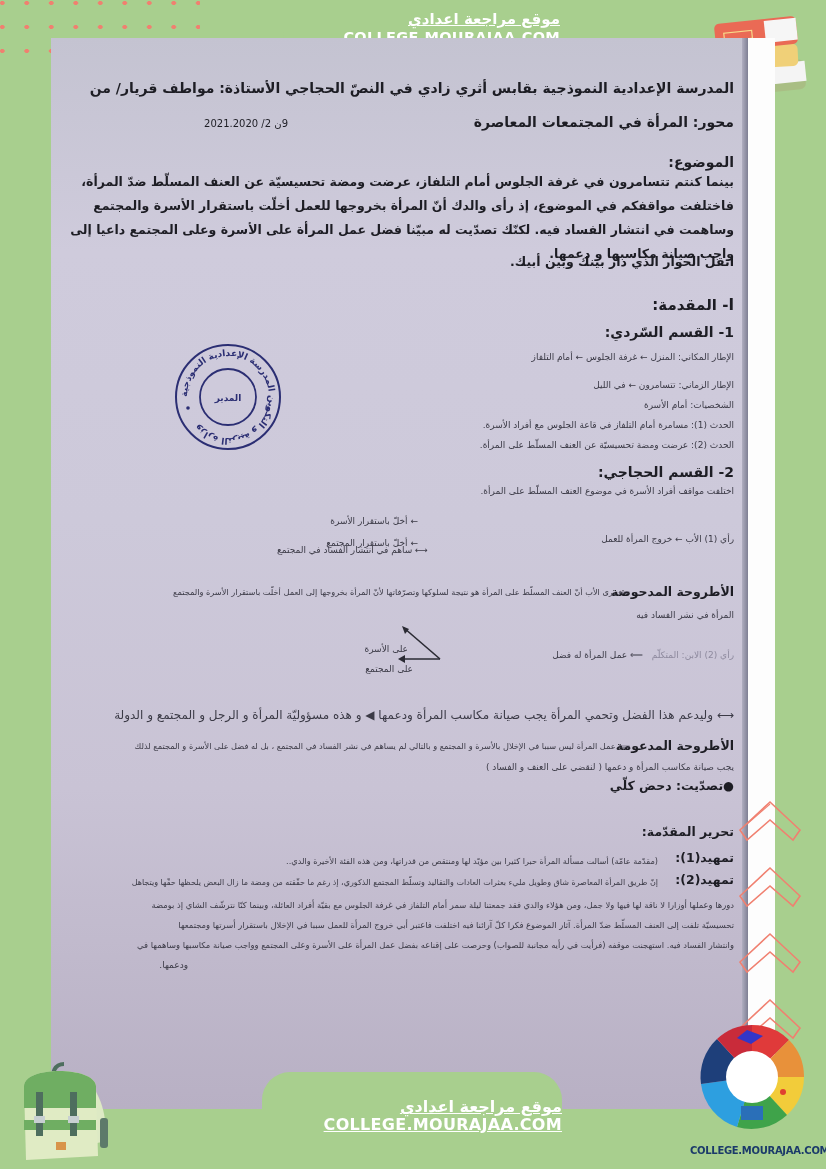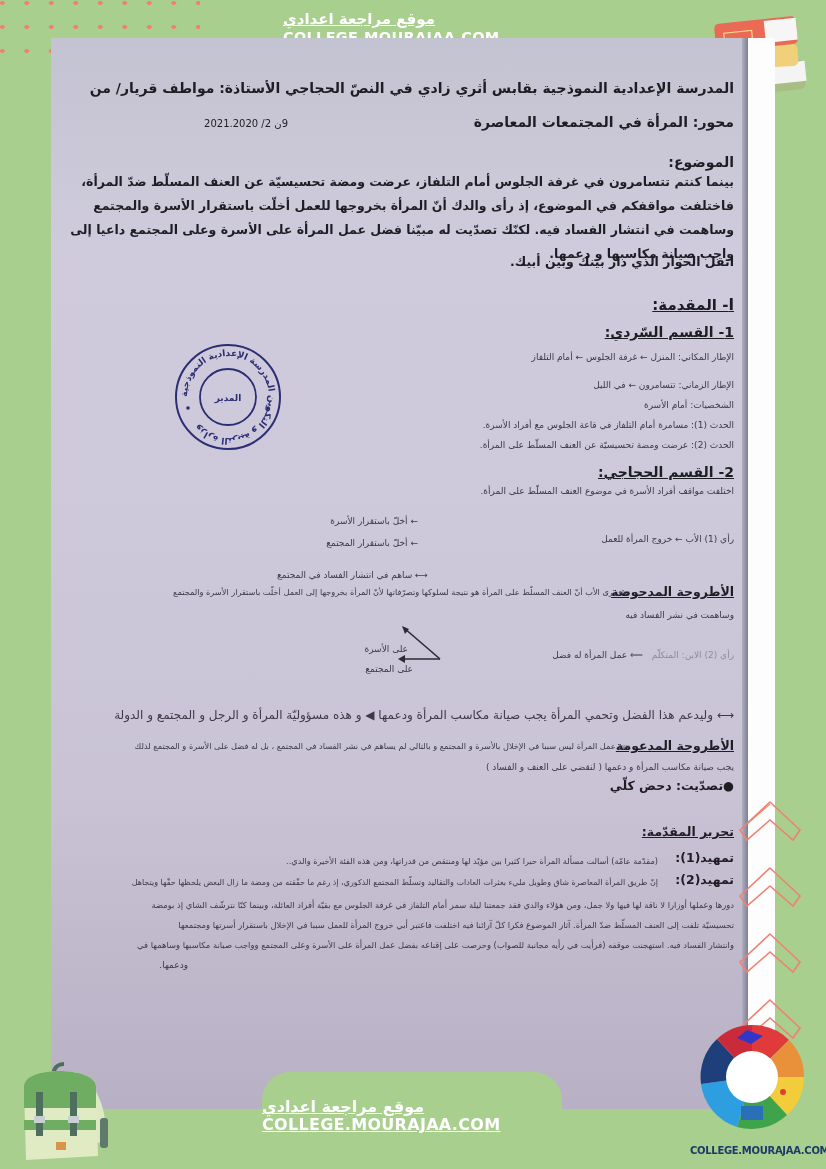--- a/index.html
+++ b/index.html
@@ -5,31 +5,31 @@
   html,body{margin:0;padding:0;}
   body{width:826px;height:1169px;position:relative;overflow:hidden;background:#a8cf8e;font-family:"DejaVu Sans",sans-serif;}
   .dots{position:absolute;left:0;top:0;width:200px;height:55px;
     background-image:radial-gradient(circle,#f08070 2px,transparent 2.5px);
     background-size:24.5px 24px;background-position:-10px -9px;}
   .white-card{position:absolute;left:51px;top:38px;width:724px;height:1045px;background:#fdfdfd;}
   .photo{position:absolute;left:51px;top:38px;width:697px;height:1071px;
     background:linear-gradient(180deg,#c4c3d1 0%,#cfcbdc 20%,#cdc9da 45%,#c9c3d5 70%,#b8b0c4 100%);
     overflow:hidden;direction:rtl;color:#1d1d24;}
   .photo::after{content:"";position:absolute;right:0;top:0;width:6px;height:100%;background:linear-gradient(90deg,#b0aec0,#7e7f93);}
-  .banner{position:absolute;background:#a8cf8e;color:#fff;text-align:left;font-family:"DejaVu Sans",sans-serif;}
+  .banner{position:absolute;background:#a8cf8e;color:#fff;text-align:right;font-family:"DejaVu Sans",sans-serif;}
   .banner-top{left:283px;top:0;width:277px;height:58px;border-radius:0 0 26px 26px;}
   .banner-bottom{left:262px;top:1072px;width:300px;height:97px;border-radius:28px 28px 0 0;}
   .banner .ar{font-size:15px;font-weight:bold;text-decoration:underline;line-height:18px;}
   .banner .en{font-size:14.5px;font-weight:bold;text-decoration:underline;letter-spacing:0.3px;line-height:18px;}
   .banner-top .ar{padding-top:10px;}
   .banner-bottom .ar{padding-top:26px;font-size:16px;}
   .banner-bottom .en{font-size:16px;}
   .line{position:absolute;right:0;white-space:nowrap;font-family:"DejaVu Sans",sans-serif;}
   .bold{font-weight:bold;}
-  .u{text-decoration:underline;}
+  .u{}
   .faint{color:#3b3a46;font-size:9px;}
   .chevrons{position:absolute;left:735px;top:790px;width:70px;}
   .chev{width:70px;height:62px;}
   .books{position:absolute;left:700px;top:8px;width:110px;height:90px;}
   .wheel{position:absolute;left:697px;top:1022px;width:110px;height:110px;}
   .wheel-label{position:absolute;left:690px;top:1145px;width:136px;text-align:center;font-size:10px;font-weight:bold;color:#1b3a6a;letter-spacing:-0.3px;}
   .bag{position:absolute;left:14px;top:1056px;width:96px;height:108px;}
   .stamp{position:absolute;left:173px;top:342px;width:110px;height:110px;}
   .triangle{position:absolute;left:395px;top:625px;width:50px;height:40px;}
 </style>
@@ -72,26 +72,26 @@
   <div class="line faint" style="top:314px;right:14px;">الإطار المكاني: المنزل ← غرفة الجلوس ← أمام التلفاز</div>
   <div class="line faint" style="top:342px;right:14px;">الإطار الزماني: تتسامرون ← في الليل</div>
   <div class="line faint" style="top:362px;right:14px;">الشخصيات: أمام الأسرة</div>
   <div class="line faint" style="top:382px;right:14px;">الحدث (1): مسامرة أمام التلفاز في قاعة الجلوس مع أفراد الأسرة.</div>
   <div class="line faint" style="top:402px;right:14px;">الحدث (2): عرضت ومضة تحسيسيّة عن العنف المسلّط على المرأة.</div>
 
   <div class="line bold u" style="top:426px;right:14px;font-size:14px;">2- القسم الحجاجي:</div>
   <div class="line faint" style="top:448px;right:14px;">اختلفت مواقف أفراد الأسرة في موضوع العنف المسلّط على المرأة.</div>
   <div class="line faint" style="top:478px;right:330px;">← أخلّ باستقرار الأسرة</div>
   <div class="line faint" style="top:500px;right:330px;">← أخلّ باستقرار المجتمع</div>
-  <div class="line faint" style="top:532px;right:320px;margin-left:48px;">⟷ ساهم في انتشار الفساد في المجتمع</div>
+  <div class="line faint" style="top:507px;right:320px;margin-left:48px;">⟷ ساهم في انتشار الفساد في المجتمع</div>
   <div class="line faint" style="top:496px;right:14px;">رأي (1) الأب ← خروج المرأة للعمل</div>
 
   <div class="line bold u" style="top:546px;right:14px;font-size:12.5px;">الأطروحة المدحوضة</div>
   <div class="line faint" style="top:549px;right:118px;font-size:8.2px;">⟸ يرى الأب أنّ العنف المسلّط على المرأة هو نتيجة لسلوكها وتصرّفاتها لأنّ المرأة بخروجها إلى العمل أخلّت باستقرار الأسرة والمجتمع</div>
-  <div class="line faint" style="top:572px;right:14px;">وساهمت في نشر الفساد فيه</div>
+  <div class="line faint" style="top:572px;right:14px;">المرأة في نشر الفساد فيه</div>
 
   <div class="line faint" style="top:606px;right:340px;">على الأسرة</div>
   <div class="line faint" style="top:626px;right:335px;">على المجتمع</div>
   <div class="line faint" style="top:612px;right:14px;color:#8e8a9e;">رأي (2) الابن: المتكلّم</div>
   <div class="line faint" style="top:612px;right:105px;">⟸ عمل المرأة له فضل</div>
 
   <div class="line faint" style="top:670px;right:14px;font-size:12px;">⟷ وليدعم هذا الفضل وتحمي المرأة يجب صيانة مكاسب المرأة ودعمها ◀ و هذه مسؤوليّة المرأة و الرجل و المجتمع و الدولة</div>
 
   <div class="line bold u" style="top:700px;right:14px;font-size:12.5px;">الأطروحة المدعومة</div>
   <div class="line faint" style="top:703px;right:118px;font-size:8.2px;">⟸ عمل المرأة ليس سببا في الإخلال بالأسرة و المجتمع و بالتالي لم يساهم في نشر الفساد في المجتمع ، بل له فضل على الأسرة و المجتمع لذلك</div>

